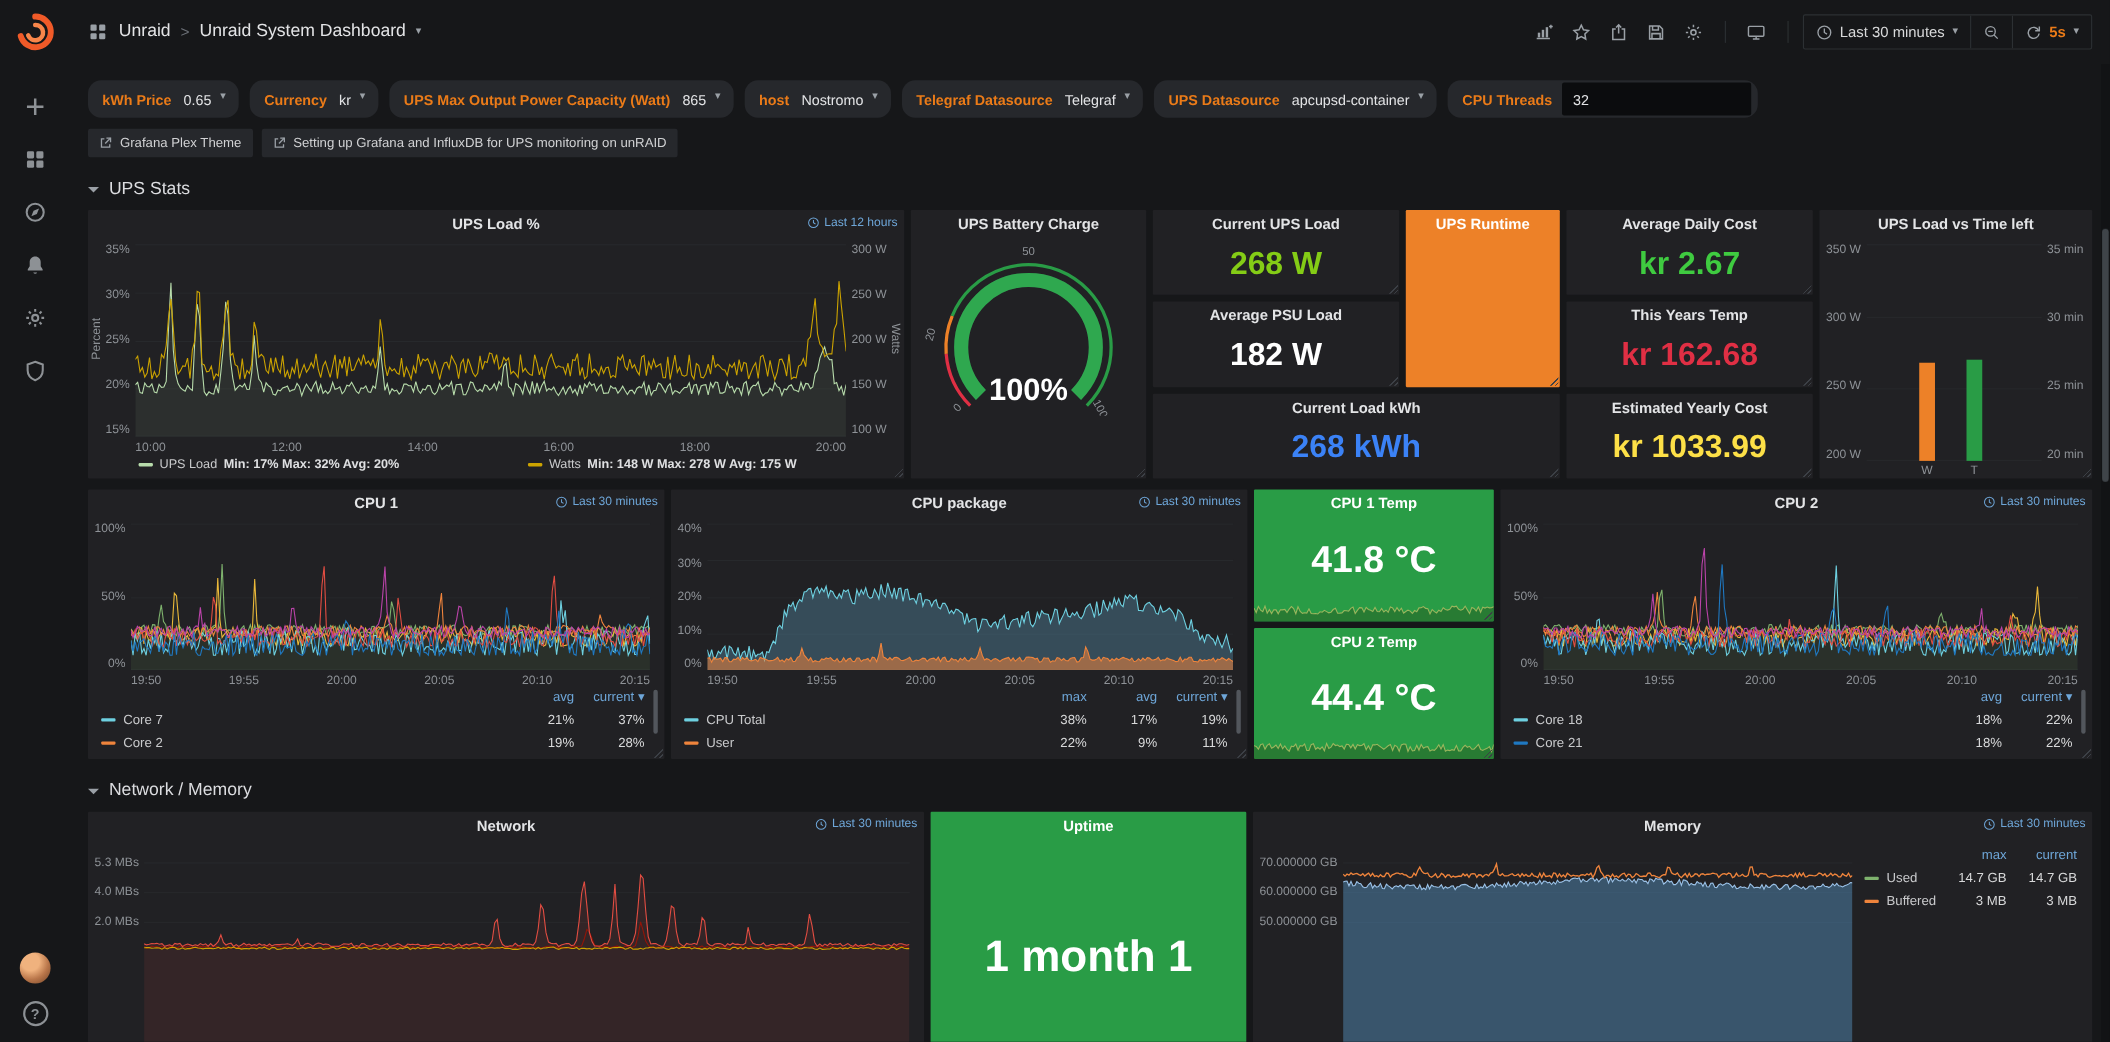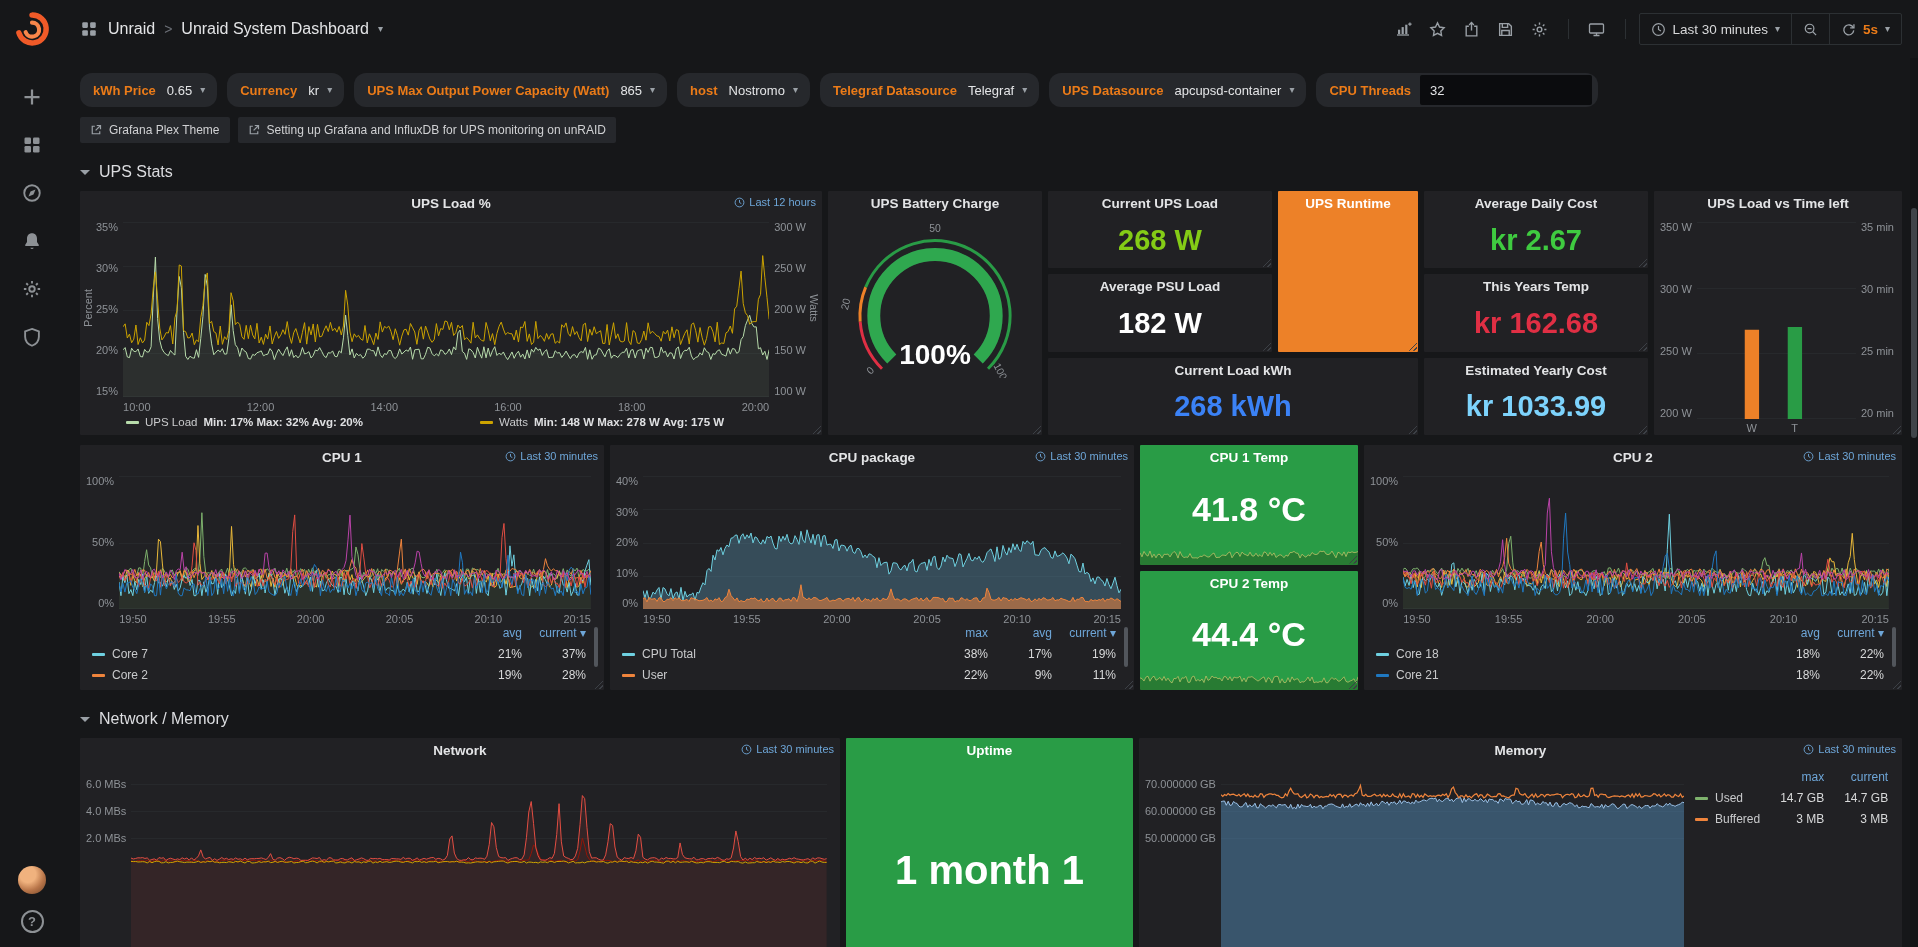--- a/index.html
+++ b/index.html
@@ -34,21 +34,21 @@
   .nav-seg{display:flex;align-items:center;gap:7px;padding:0 11px;color:#d8d9da;font-size:13.5px;cursor:pointer}
   .nav-seg+.nav-seg{border-left:1px solid #2c3033}
   .nav-seg svg{width:15px;height:15px;color:#9aa0a6}
   .refresh-val{color:#eb7b18;font-weight:600}
 
   
   .submenu{flex:none;padding:15px 16px 8px}
   .var-row{display:flex;gap:10px;align-items:center}
   .var-chip{display:flex;align-items:center;height:34px;background:#26282c;border-radius:12px;padding:0 4px;cursor:pointer}
   .var-label{color:#eb7b18;font-size:13px;font-weight:600;padding:0 9px;white-space:nowrap}
-  .var-value{color:#e3e4e6;font-size:13px;padding:0 8px 0 2px;display:flex;align-items:center;gap:8px;white-space:nowrap}
+  .var-value{color:#e3e4e6;font-size:13px;padding:0 8px 0 2px;display:flex;align-items:flex-start;gap:8px;white-space:nowrap}
   .var-input{width:172px;height:30px;background:#0b0c0e;border:none;outline:none;color:#e3e4e6;font-size:13px;padding:0 10px;border-radius:2px;font-family:inherit;margin-right:2px}
   .links-row{display:flex;gap:8px;margin-top:10px}
   .link-chip{display:flex;align-items: center;gap:7px;height:26px;background:#26282c;border-radius:2px;padding:0 10px;font-size:12px;color:#d0d1d3;cursor:pointer;text-decoration:none}
   .link-chip svg{width:12px;height:12px;color:#9aa0a6;flex:none}
 
   
   .dash{flex:1;padding:2px 16px 0;min-height:0}
   .section-head{height:38px;display:flex;align-items:center;gap:9px;color:#dcdde0;font-size:16px;font-weight:500;cursor:pointer}
   .chev{width:0;height:0;border-left:5px solid transparent;border-right:5px solid transparent;border-top:5px solid #9aa0a6}
   .grid{display:grid;gap:6px}
@@ -489,21 +489,21 @@
             <div class="p-head">
                 <span>Current Load kWh</span>
               </div>
             <div class="stat-val" style="color: #3b82f6;">268 kWh</div>
           </div>
 
           <div class="panel" style="grid-column:5;grid-row:3">
             <div class="p-head">
                 <span>Estimated Yearly Cost</span>
               </div>
-            <div class="stat-val" style="color: #7dd3fc;">kr  1033.99</div>
+            <div class="stat-val" style="color: #fde047;">kr  1033.99</div>
           </div>
         </div>
       </div>
 
       <div class="section">
         <div class="grid grid-cpu">
 
           <div class="panel" style="grid-column:1;grid-row:1/3">
             <div class="p-head">
               <span>CPU 1</span>
@@ -732,21 +732,21 @@
               <span class="p-time">
                 <svg viewBox="0 0 12 12" fill="none" stroke="currentColor">
                     <circle cx="6" cy="6" r="4.8"></circle>
                     <path d="M6 3.2V6l2 1.2"></path>
                   </svg>
                 <span>Last 30 minutes</span>
               </span>
             </div>
             <div class="graph-body no-x">
               <div class="yaxis yaxis-fixed">
-                  <span>6.0 MBs</span>
+                  <span>5.3 MBs</span>
                   <span>4.0 MBs</span>
                   <span>2.0 MBs</span>
                 </div>
               <div class="plot">
                   <div class="gl" style="top: 15px;"></div>
                   <div class="gl" style="top: 42px;"></div>
                   <div class="gl" style="top: 69px;"></div>
                   <svg viewBox="0 0 600 200" preserveAspectRatio="none">
                     <polyline points="0.0,85.5 2.0,86.9 4.0,86.6 6.0,85.1 8.0,85.9 10.0,85.5 12.0,86.5 14.0,85.1 16.1,86.9 18.1,86.5 20.1,85.1 22.1,85.5 24.1,85.9 26.1,86.5 28.1,85.1 30.1,85.3 32.1,86.4 34.1,85.1 36.1,85.8 38.1,87.0 40.1,85.7 42.1,86.4 44.1,85.2 46.2,86.0 48.2,85.3 50.2,85.9 52.2,86.9 54.2,85.3 56.2,85.3 58.2,86.0 60.2,86.9 62.2,87.0 64.2,86.1 66.2,85.6 68.2,86.8 70.2,85.8 72.2,86.6 74.2,86.0 76.3,87.0 78.3,85.1 80.3,85.5 82.3,85.0 84.3,86.5 86.3,86.1 88.3,85.2 90.3,86.5 92.3,86.9 94.3,85.8 96.3,85.9 98.3,85.4 100.3,85.9 102.3,86.3 104.3,85.4 106.4,85.2 108.4,86.1 110.4,85.7 112.4,85.6 114.4,86.7 116.4,86.2 118.4,86.6 120.4,85.1 122.4,85.9 124.4,86.7 126.4,86.1 128.4,86.6 130.4,86.7 132.4,86.2 134.4,86.9 136.5,86.5 138.5,86.5 140.5,86.7 142.5,85.7 144.5,86.0 146.5,87.0 148.5,85.6 150.5,85.4 152.5,85.4 154.5,86.8 156.5,85.1 158.5,86.2 160.5,85.2 162.5,87.0 164.5,86.8 166.6,86.1 168.6,86.3 170.6,86.9 172.6,85.8 174.6,86.1 176.6,85.1 178.6,85.2 180.6,86.9 182.6,85.8 184.6,85.7 186.6,86.9 188.6,86.1 190.6,85.1 192.6,85.4 194.6,86.8 196.7,86.0 198.7,85.5 200.7,85.6 202.7,86.9 204.7,85.2 206.7,86.0 208.7,86.3 210.7,85.6 212.7,86.8 214.7,86.7 216.7,85.2 218.7,86.8 220.7,85.4 222.7,85.4 224.7,85.9 226.8,85.6 228.8,85.3 230.8,85.1 232.8,86.2 234.8,86.6 236.8,86.4 238.8,85.5 240.8,86.1 242.8,85.5 244.8,85.1 246.8,85.2 248.8,85.0 250.8,85.4 252.8,86.6 254.8,85.9 256.9,86.4 258.9,85.8 260.9,86.0 262.9,85.3 264.9,86.7 266.9,86.1 268.9,86.3 270.9,86.6 272.9,86.3 274.9,86.8 276.9,86.6 278.9,86.2 280.9,86.7 282.9,86.3 284.9,86.3 287.0,85.0 289.0,86.6 291.0,86.6 293.0,85.2 295.0,86.6 297.0,85.5 299.0,86.4 301.0,86.3 303.0,86.1 305.0,86.8 307.0,86.3 309.0,86.5 311.0,86.6 313.0,86.5 315.1,85.5 317.1,85.3 319.1,85.1 321.1,86.2 323.1,85.7 325.1,86.8 327.1,86.0 329.1,86.9 331.1,86.4 333.1,86.0 335.1,86.3 337.1,85.6 339.1,85.2 341.1,85.2 343.1,85.0 345.2,78.9 347.2,71.0 349.2,73.1 351.2,78.7 353.2,84.1 355.2,85.2 357.2,85.0 359.2,86.2 361.2,85.2 363.2,85.7 365.2,86.2 367.2,86.1 369.2,85.6 371.2,85.2 373.2,86.7 375.3,86.9 377.3,85.1 379.3,85.7 381.3,86.1 383.3,85.9 385.3,84.8 387.3,76.7 389.3,64.6 391.3,72.0 393.3,80.8 395.3,84.3 397.3,86.6 399.3,85.8 401.3,86.3 403.3,86.1 405.4,86.7 407.4,85.6 409.4,85.4 411.4,85.4 413.4,85.7 415.4,86.6 417.4,86.4 419.4,86.2 421.4,86.0 423.4,86.1 425.4,86.8 427.4,86.7 429.4,85.1 431.4,85.7 433.4,87.0 435.5,86.0 437.5,85.0 439.5,86.8 441.5,85.3 443.5,86.6 445.5,86.6 447.5,85.3 449.5,86.3 451.5,85.3 453.5,85.2 455.5,86.4 457.5,85.9 459.5,86.9 461.5,86.9 463.5,85.5 465.6,86.3 467.6,85.2 469.6,86.6 471.6,85.5 473.6,86.5 475.6,85.3 477.6,85.9 479.6,86.5 481.6,85.9 483.6,86.0 485.6,86.3 487.6,86.6 489.6,86.4 491.6,85.2 493.6,86.2 495.7,86.7 497.7,85.3 499.7,85.6 501.7,86.7 503.7,86.2 505.7,85.2 507.7,85.1 509.7,85.4 511.7,86.2 513.7,85.2 515.7,86.9 517.7,85.9 519.7,86.0 521.7,85.8 523.7,85.4 525.8,85.6 527.8,85.8 529.8,85.4 531.8,85.2 533.8,86.6 535.8,85.9 537.8,85.3 539.8,85.1 541.8,86.6 543.8,86.5 545.8,86.7 547.8,86.6 549.8,86.7 551.8,86.6 553.8,86.3 555.9,85.9 557.9,85.2 559.9,85.1 561.9,85.0 563.9,85.3 565.9,86.6 567.9,86.5 569.9,86.3 571.9,85.9 573.9,86.5 575.9,86.9 577.9,86.1 579.9,85.0 581.9,85.7 583.9,86.4 586.0,86.9 588.0,85.3 590.0,86.0 592.0,85.2 594.0,85.7 596.0,85.2 598.0,85.9 600.0,86.3" fill="none" stroke="#890f02" stroke-width="1" vector-effect="non-scaling-stroke"></polyline>
                     <polygon points="0.0,83.2 2.0,84.1 4.0,83.6 6.0,83.0 8.0,83.1 10.0,82.8 12.0,83.6 14.0,83.1 16.1,85.3 18.1,84.6 20.1,84.0 22.1,85.2 24.1,82.8 26.1,83.4 28.1,82.9 30.1,85.5 32.1,84.1 34.1,83.4 36.1,84.1 38.1,84.9 40.1,84.0 42.1,84.7 44.1,83.0 46.2,84.1 48.2,83.2 50.2,85.2 52.2,83.0 54.2,85.2 56.2,83.6 58.2,81.2 60.2,75.6 62.2,82.0 64.2,84.2 66.2,83.2 68.2,82.6 70.2,85.4 72.2,83.9 74.2,85.4 76.3,84.2 78.3,82.7 80.3,84.3 82.3,83.4 84.3,84.7 86.3,83.9 88.3,84.5 90.3,83.1 92.3,84.4 94.3,83.9 96.3,85.0 98.3,83.3 100.3,84.9 102.3,84.0 104.3,83.8 106.4,83.9 108.4,83.6 110.4,83.6 112.4,83.1 114.4,83.8 116.4,84.6 118.4,82.7 120.4,79.1 122.4,84.4 124.4,85.2 126.4,83.3 128.4,82.8 130.4,83.7 132.4,85.4 134.4,83.5 136.5,82.5 138.5,82.9 140.5,83.9 142.5,83.3 144.5,83.7 146.5,85.4 148.5,85.3 150.5,85.3 152.5,85.4 154.5,84.3 156.5,83.1 158.5,83.3 160.5,83.7 162.5,82.7 164.5,85.5 166.6,84.7 168.6,85.4 170.6,82.9 172.6,83.1 174.6,84.9 176.6,85.1 178.6,85.1 180.6,83.8 182.6,83.6 184.6,84.7 186.6,85.0 188.6,83.8 190.6,83.0 192.6,85.5 194.6,84.8 196.7,84.1 198.7,83.1 200.7,83.8 202.7,85.2 204.7,85.4 206.7,83.4 208.7,83.9 210.7,83.6 212.7,84.0 214.7,83.5 216.7,84.6 218.7,84.7 220.7,84.6 222.7,85.1 224.7,83.6 226.8,83.8 228.8,84.0 230.8,84.0 232.8,84.5 234.8,82.6 236.8,84.1 238.8,83.4 240.8,83.5 242.8,85.3 244.8,84.5 246.8,83.1 248.8,85.2 250.8,84.3 252.8,83.5 254.8,84.3 256.9,83.5 258.9,82.8 260.9,82.7 262.9,84.4 264.9,83.5 266.9,83.9 268.9,85.2 270.9,84.1 272.9,80.7 274.9,65.4 276.9,62.5 278.9,78.6 280.9,83.6 282.9,85.2 284.9,85.4 287.0,84.9 289.0,85.0 291.0,82.8 293.0,84.6 295.0,84.9 297.0,83.1 299.0,83.6 301.0,83.3 303.0,83.5 305.0,84.4 307.0,81.5 309.0,70.4 311.0,50.0 313.0,54.0 315.1,73.5 317.1,81.7 319.1,82.8 321.1,83.1 323.1,82.8 325.1,85.5 327.1,84.2 329.1,83.5 331.1,82.9 333.1,83.0 335.1,84.7 337.1,84.3 339.1,80.2 341.1,63.9 343.1,40.2 345.2,30.4 347.2,50.9 349.2,73.8 351.2,81.3 353.2,85.0 355.2,85.1 357.2,85.3 359.2,84.4 361.2,82.9 363.2,83.5 365.2,78.8 367.2,61.2 369.2,32.4 371.2,68.1 373.2,81.3 375.3,82.8 377.3,83.5 379.3,84.7 381.3,84.4 383.3,81.2 385.3,74.1 387.3,52.0 389.3,24.8 391.3,27.7 393.3,54.9 395.3,77.2 397.3,83.3 399.3,83.0 401.3,83.0 403.3,84.3 405.4,85.2 407.4,85.0 409.4,80.2 411.4,68.0 413.4,51.1 415.4,52.8 417.4,72.9 419.4,82.4 421.4,84.1 423.4,85.4 425.4,82.8 427.4,83.5 429.4,83.6 431.4,82.7 433.4,83.8 435.5,76.4 437.5,60.9 439.5,63.8 441.5,82.5 443.5,84.2 445.5,85.0 447.5,83.4 449.5,83.0 451.5,82.9 453.5,83.7 455.5,85.5 457.5,83.1 459.5,84.2 461.5,82.7 463.5,83.7 465.6,83.5 467.6,84.0 469.6,84.0 471.6,82.7 473.6,69.1 475.6,79.8 477.6,82.9 479.6,83.6 481.6,83.9 483.6,84.0 485.6,82.5 487.6,85.0 489.6,84.7 491.6,83.8 493.6,83.8 495.7,84.8 497.7,83.7 499.7,83.7 501.7,83.3 503.7,84.1 505.7,82.6 507.7,83.5 509.7,85.0 511.7,85.3 513.7,83.9 515.7,84.4 517.7,83.0 519.7,73.8 521.7,57.9 523.7,67.7 525.8,81.8 527.8,85.2 529.8,83.4 531.8,85.1 533.8,83.4 535.8,84.7 537.8,82.7 539.8,84.0 541.8,83.4 543.8,83.8 545.8,82.9 547.8,85.2 549.8,84.2 551.8,83.0 553.8,84.4 555.9,85.4 557.9,83.6 559.9,85.4 561.9,84.3 563.9,84.9 565.9,84.4 567.9,83.4 569.9,84.1 571.9,82.9 573.9,84.0 575.9,84.3 577.9,84.8 579.9,85.0 581.9,84.4 583.9,83.8 586.0,85.2 588.0,83.0 590.0,84.4 592.0,83.1 594.0,83.1 596.0,83.8 598.0,84.4 600.0,83.8 600,200 0,200" fill="rgba(226,77,66,0.10)" stroke="none"></polygon>

